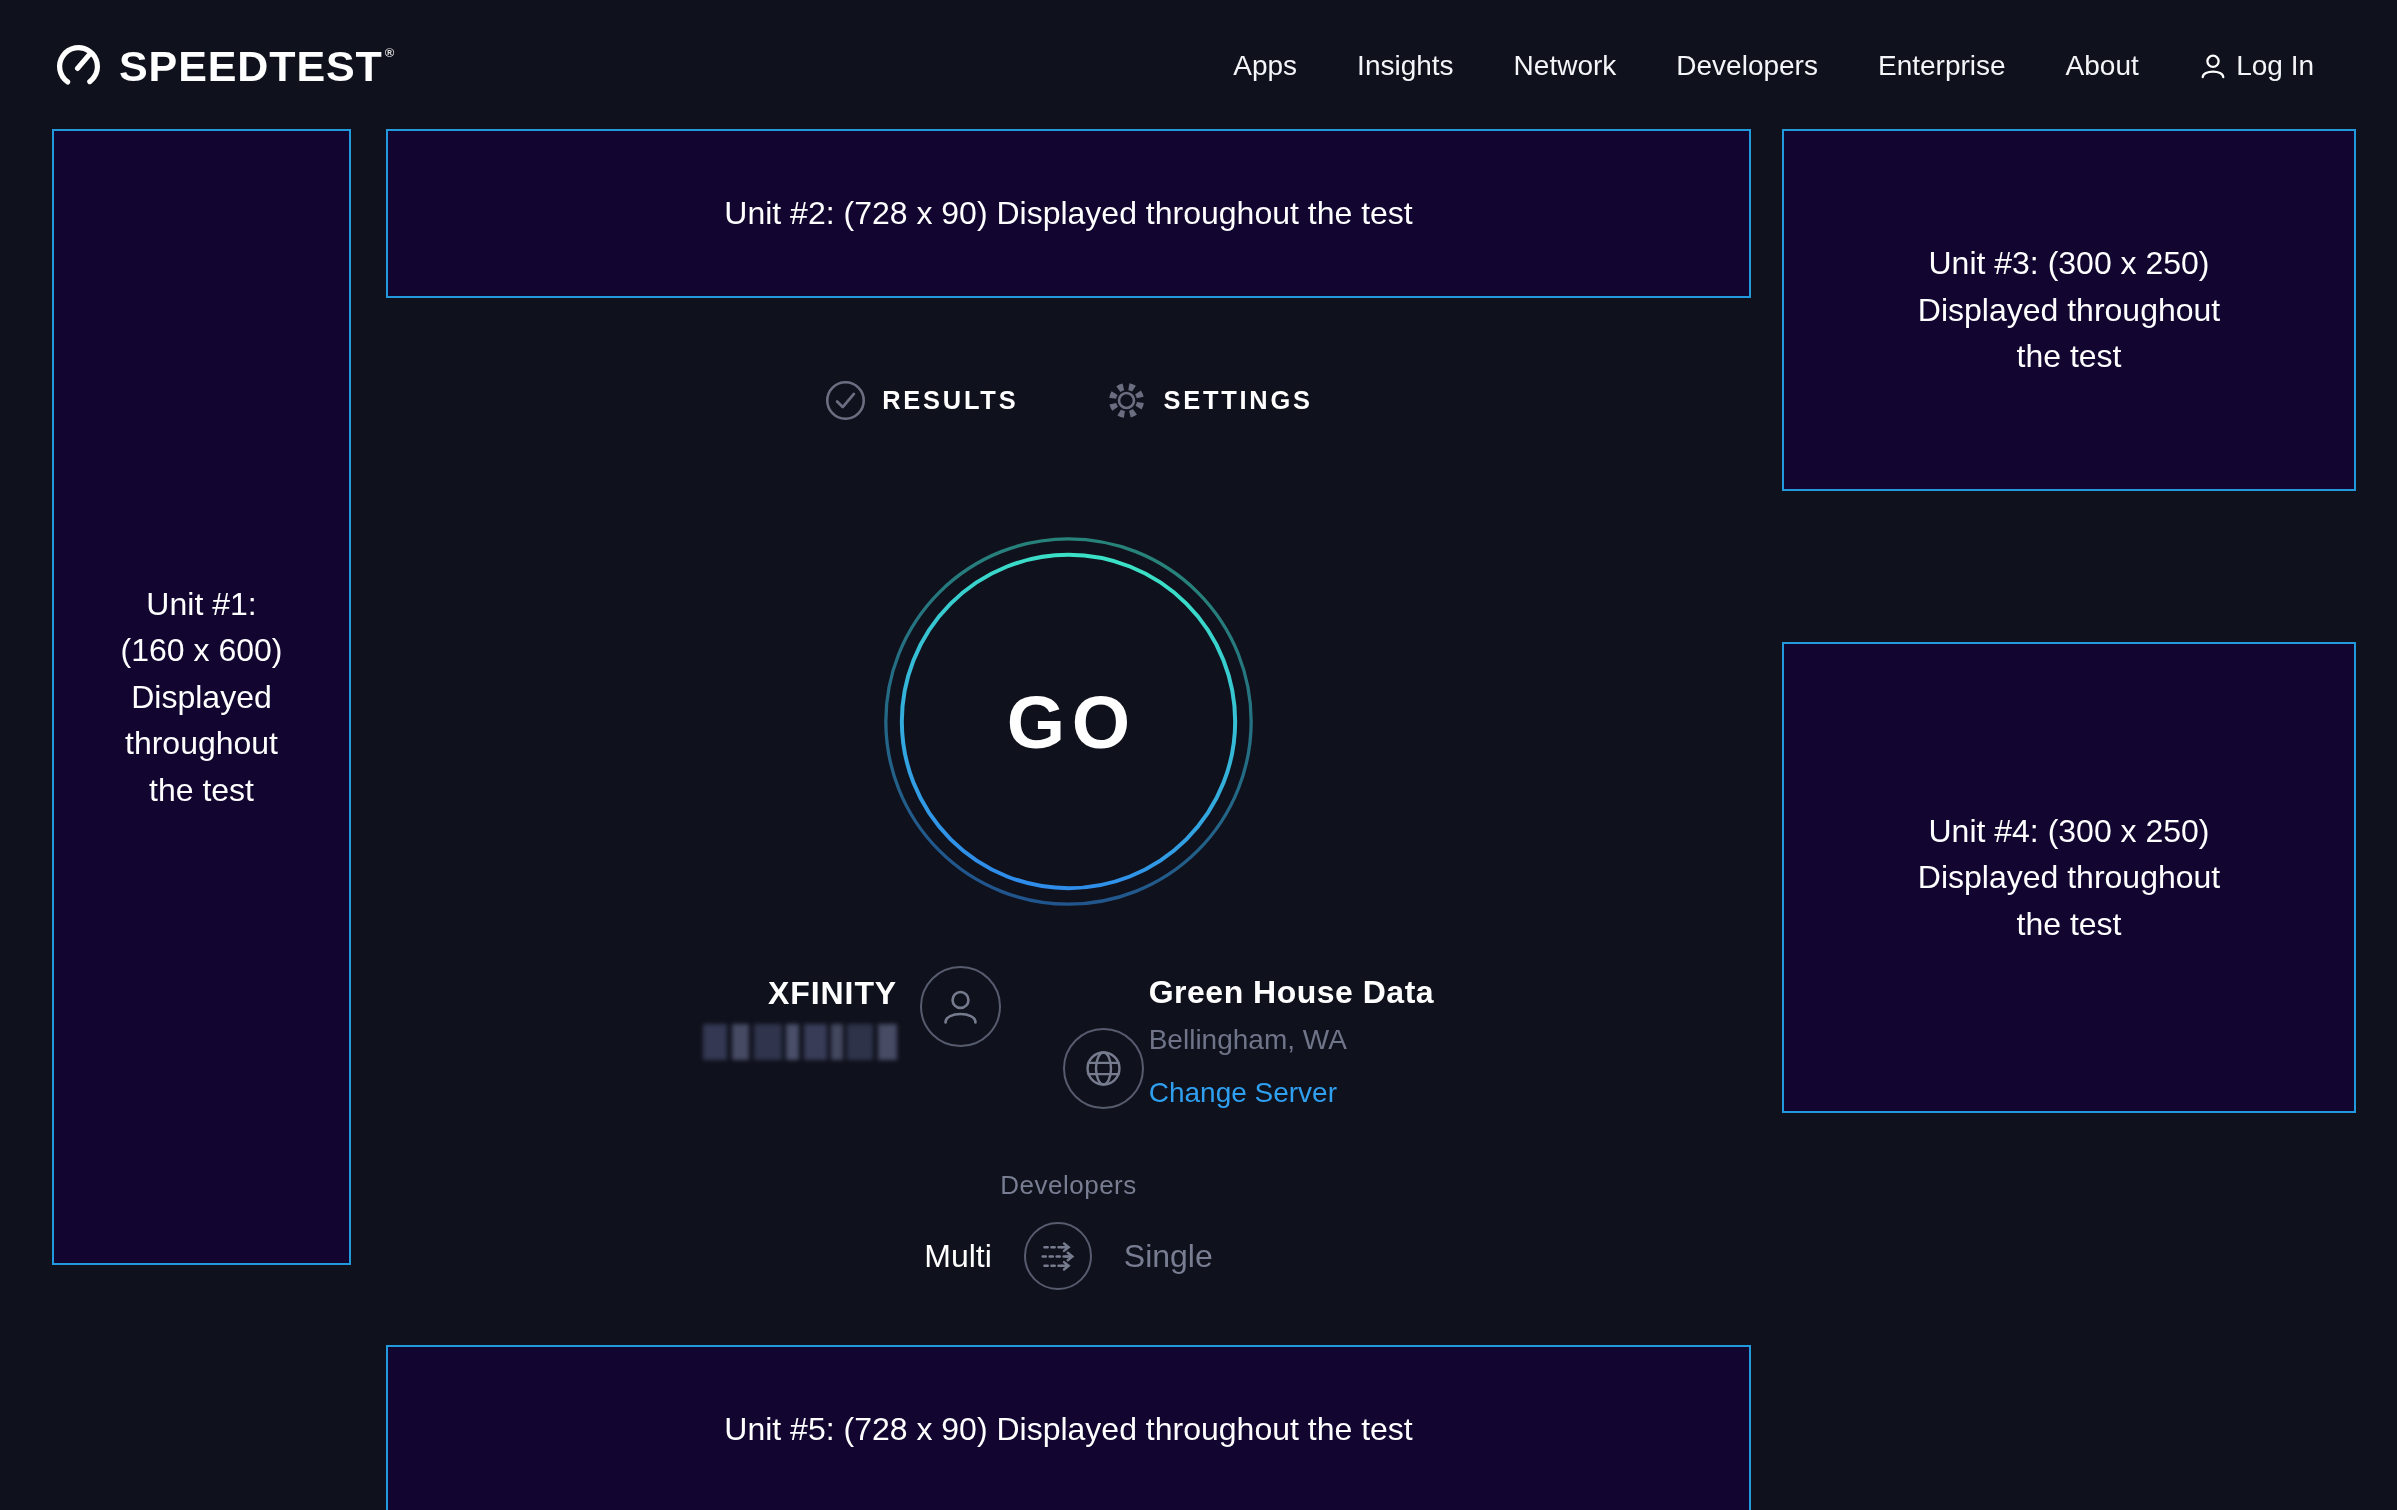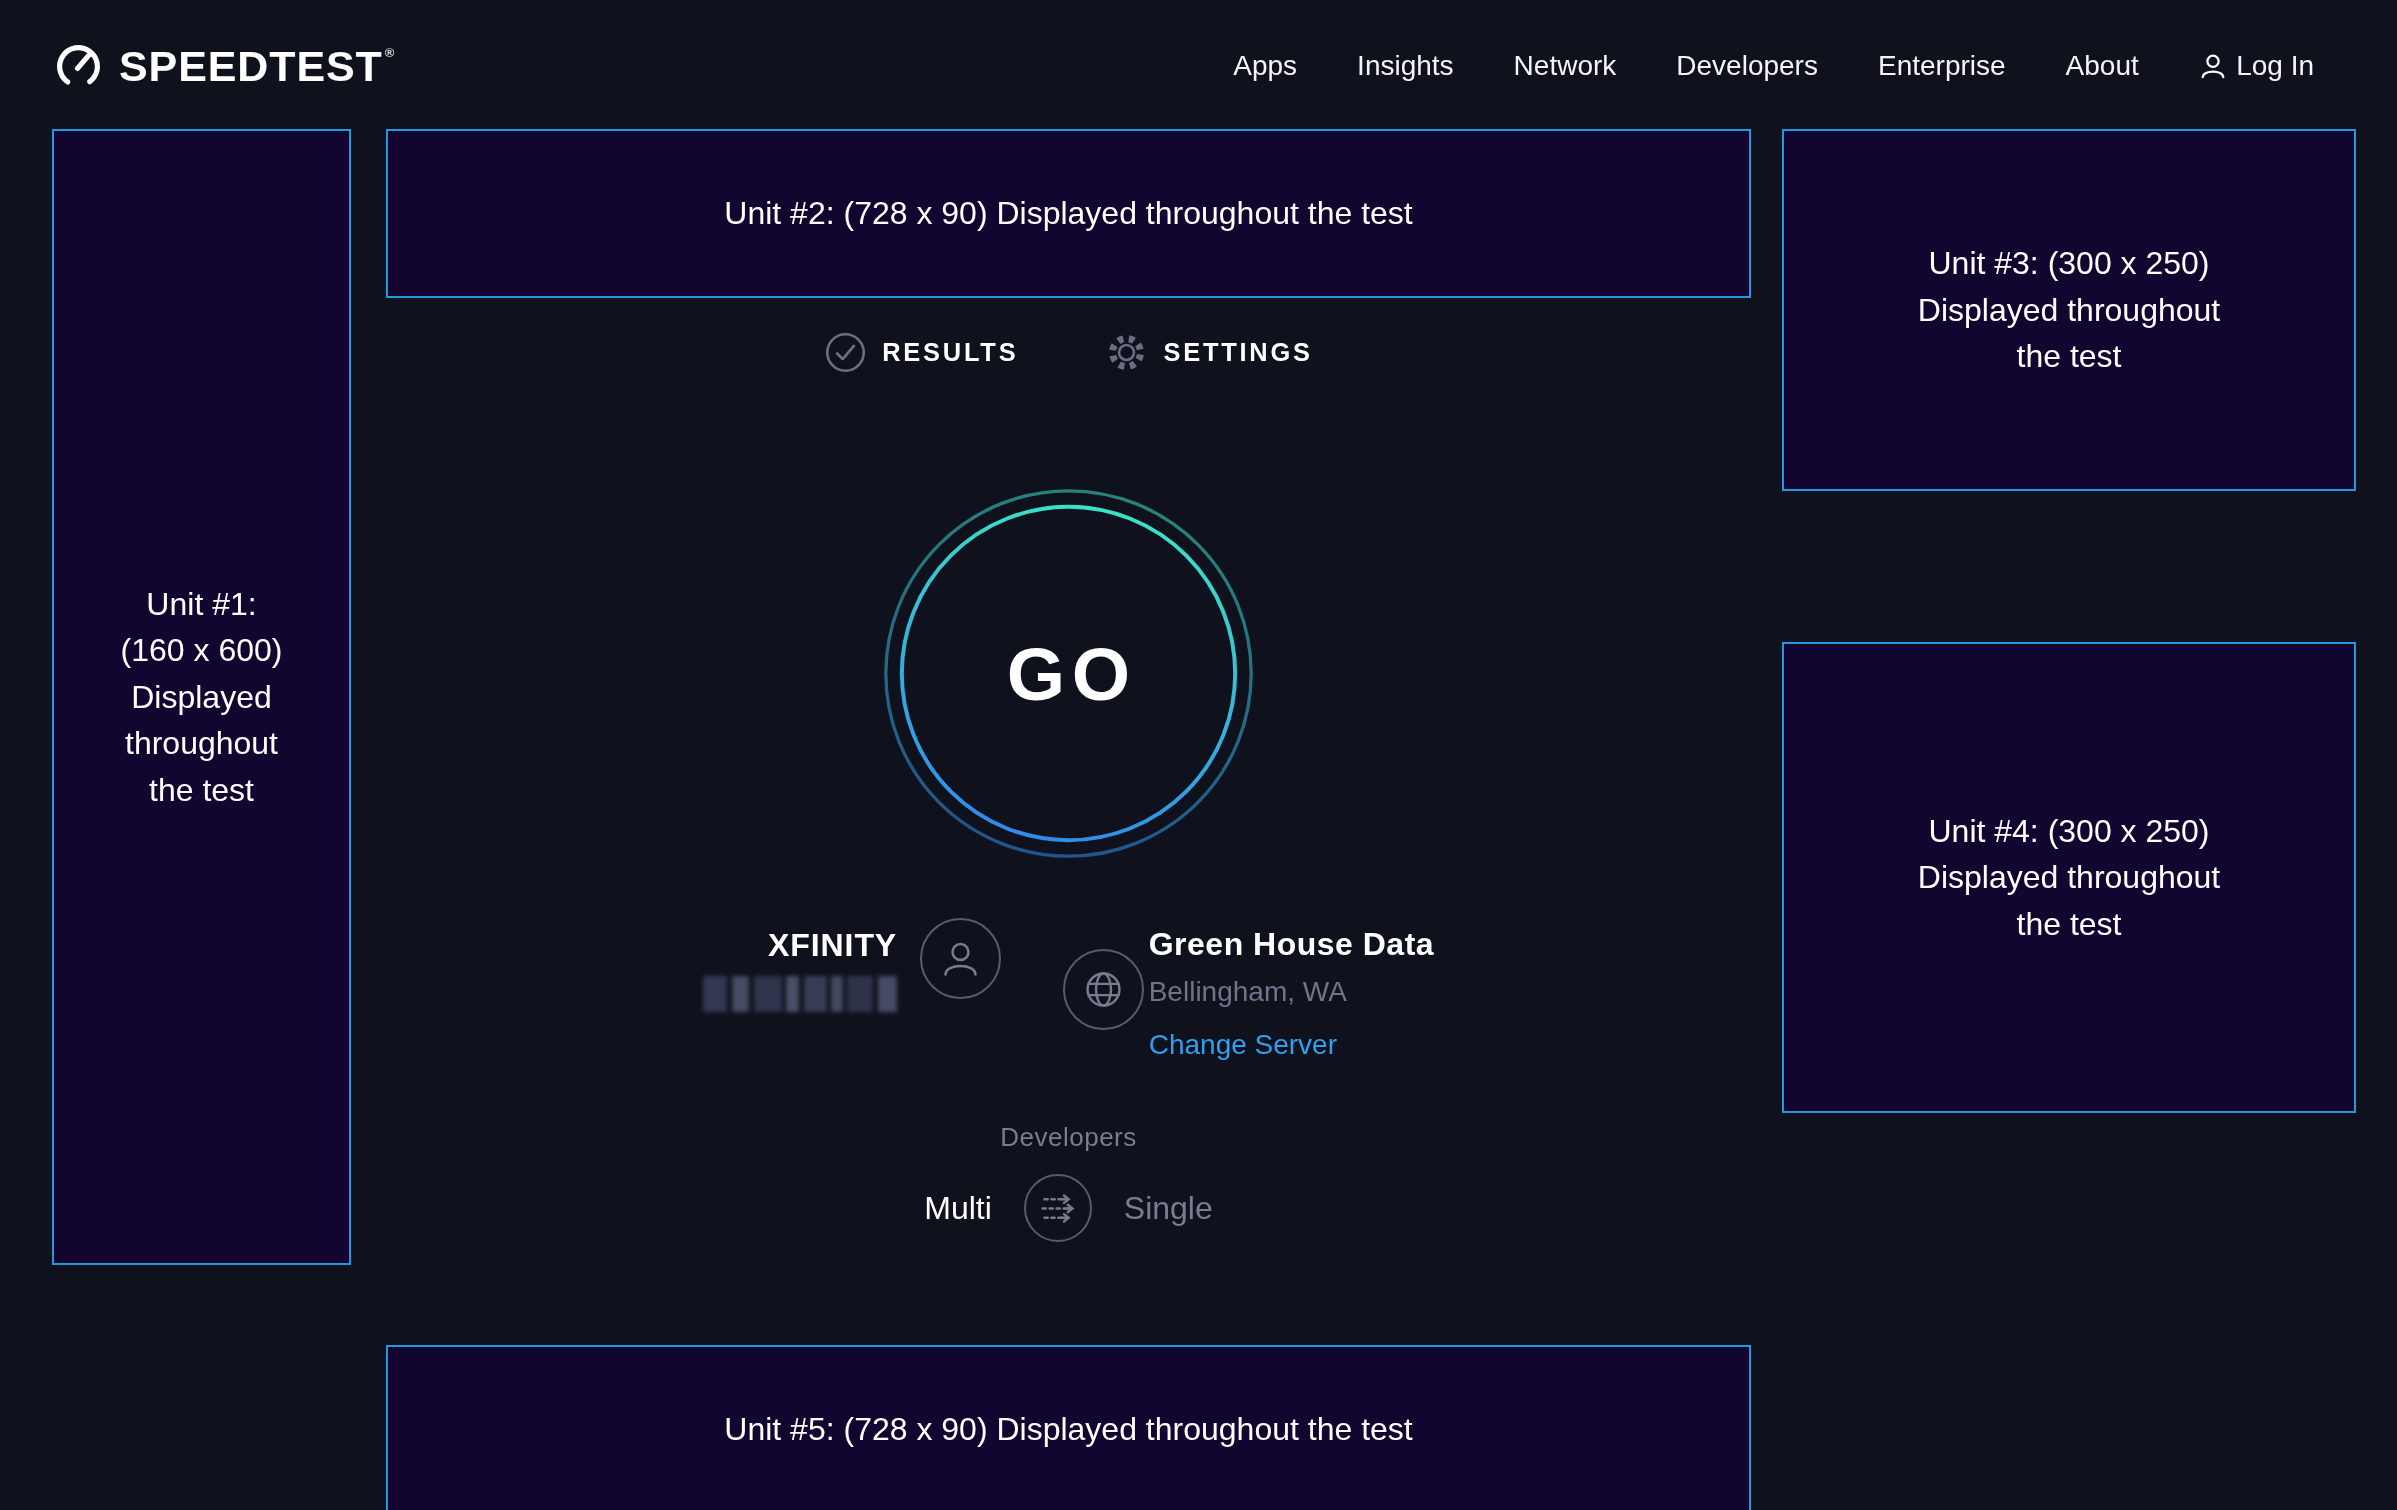--- a/index.html
+++ b/index.html
@@ -29,21 +29,21 @@
     display:flex;align-items:center;justify-content:center;text-align:center;
   }
   .ad-text{font-size:32px;line-height:1.45;color:#fff;white-space:pre-line;font-family:"Liberation Sans",sans-serif;}
   .ad-unit1{left:52px;top:129px;width:299px;height:1136px;}
   .ad-unit2{left:386px;top:129px;width:1365px;height:169px;text-align:center;}
   .ad-unit3{left:1782px;top:129px;width:574px;height:362px;}
   .ad-unit4{left:1782px;top:642px;width:574px;height:471px;}
   .ad-unit5{left:386px;top:1345px;width:1365px;height:168px;}
 
   
-  .center-block{position:absolute;left:386px;width:1365px;display:flex;justify-content:center;}
+  .center-block{position:absolute;left:386px;width:1365px;display:flex;justify-content:center;margin-top:48px;}
 
   
   .tabs{top:331px;gap:87px;}
   .tab{display:flex;align-items:center;gap:15px;cursor:pointer;}
   .tab-label{font-size:25.4px;font-weight:700;letter-spacing:2.8px;color:#fff;}
 
   
   .go-wrap{top:488px;}
   .go-button{position:relative;width:371px;height:371px;cursor:pointer;}
   .go-label{
@@ -63,21 +63,21 @@
   .redacted span:nth-child(3){width:28px;background:#30344c;}
   .redacted span:nth-child(4){width:13px;background:#4a4e68;}
   .redacted span:nth-child(5){width:22.6px;background:#383c56;}
   .redacted span:nth-child(6){width:11.3px;background:#44485f;}
   .redacted span:nth-child(7){width:26px;background:#2f3349;}
   .redacted span:nth-child(8){width:19px;background:#474b64;}
   .icon-circle{
     width:81px;height:81px;border-radius:50%;border:2.8px solid #565b6e;box-sizing:border-box;
     display:flex;align-items:center;justify-content:center;flex:0 0 auto;
   }
-  .server-block{display:flex;align-items:center;gap:5px;}
+  .server-block{display:flex;align-items:flex-end;gap:5px;}
   .server-text{display:flex;flex-direction:column;align-items:flex-start;margin-top:7.5px;}
   .server-name{font-size:32px;font-weight:600;letter-spacing:0.5px;color:#fff;}
   .server-location{font-size:28px;color:#6f7489;margin-top:13px;}
   .change-server{font-size:28px;color:#2f9ff0;margin-top:21px;cursor:pointer;text-decoration:none;}
 
   
   .connections{top:1122px;}
   .connections-inner{display:flex;flex-direction:column;align-items:center;}
   .connections-label{font-size:26px;color:#787d92;letter-spacing:0.5px;}
   .conn-row{display:flex;align-items:center;gap:32px;margin-top:21px;}

